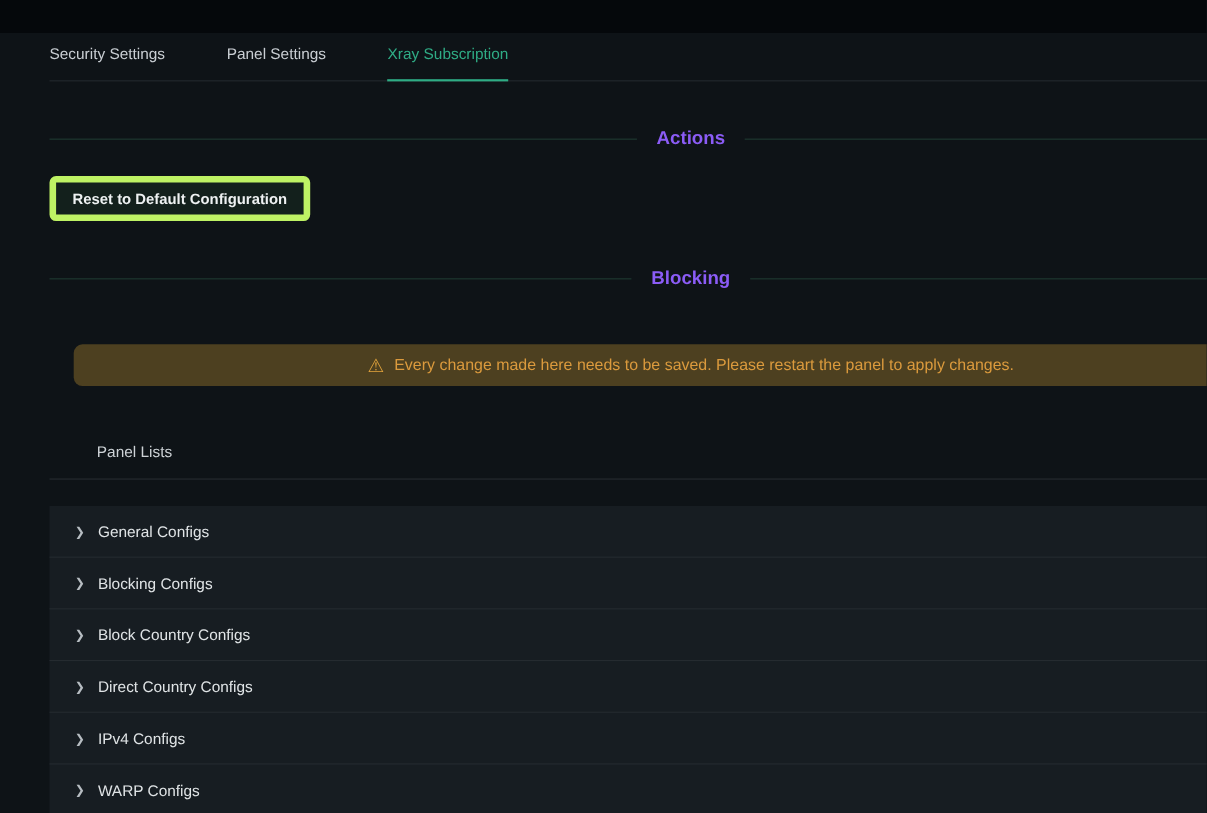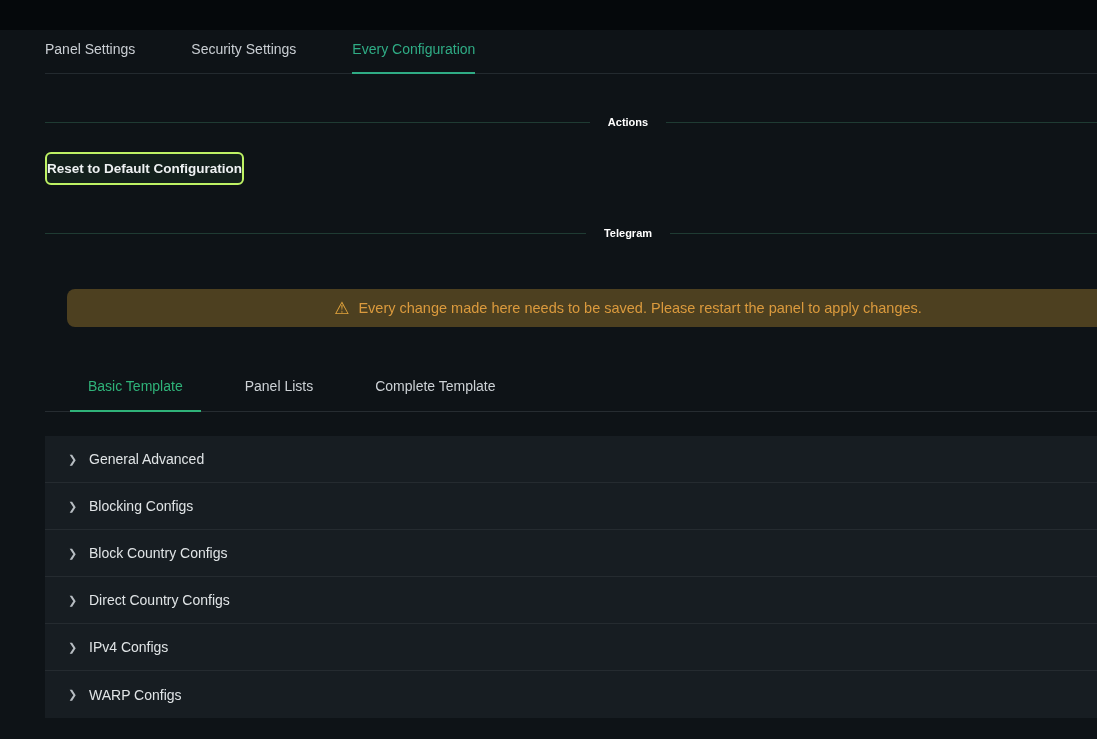--- a/index.html
+++ b/index.html
@@ -44,36 +44,36 @@
   
   .divider {
     display:flex;
     align-items:center;
     margin-top:42px;
   }
   .d-line { flex:1; height:1px; background:#1f3b33; }
   .d-text {
     padding:0 18px;
     font-weight:bold;
-    color:#ffffff;
-    font-size:11px;
+    color:#8b5cf6;
+    font-size:17px;
   }
 
   
   .reset-btn {
     margin-top:24px;
     display:inline-block;
     background:#13201c;
-    border:2px solid #bef264;
+    border:6px solid #bef264;
     border-radius:6px;
     color:#eef1f2;
     font-family:"Liberation Sans", sans-serif;
     font-size:13.5px;
     font-weight:bold;
-    padding:7px 0;
+    padding:7px 15px;
     cursor:pointer;
   }
 
   
   .warning {
     margin:50px 22px 0 22px;
     height:38px;
     background:#4d4020;
     border-radius:8px;
     display:flex;
@@ -134,60 +134,58 @@
 </style>
 </head>
 <body>
 
 <div class="topbar"></div>
 
 <div class="content">
 
   
   <div class="tabs-row">
+    <div class="tab">Security Settings</div>
     <div class="tab">Panel Settings</div>
-    <div class="tab">Security Settings</div>
-    <div class="tab active">Every Configuration</div>
+    <div class="tab active">Xray Subscription</div>
   </div>
 
   
   <div class="divider">
     <span class="d-line"></span>
     <span class="d-text">Actions</span>
     <span class="d-line"></span>
   </div>
 
   
   <button class="reset-btn">Reset to Default Configuration</button>
 
   
   <div class="divider">
     <span class="d-line"></span>
-    <span class="d-text">Telegram</span>
+    <span class="d-text">Blocking</span>
     <span class="d-line"></span>
   </div>
 
   
   <div class="warning">
     <span class="warning-icon">⚠</span>
     <span>Every change made here needs to be saved. Please restart the panel to apply changes.</span>
   </div>
 
   
   <div class="subtabs-row">
-    <div class="subtab active">Basic Template</div>
     <div class="subtab">Panel Lists</div>
-    <div class="subtab">Complete Template</div>
   </div>
 
   
   <div class="accordion">
     <div class="acc-item">
       <span class="chev">❯</span>
-      <span class="acc-label">General Advanced</span>
+      <span class="acc-label">General Configs</span>
     </div>
     <div class="acc-item">
       <span class="chev">❯</span>
       <span class="acc-label">Blocking Configs</span>
     </div>
     <div class="acc-item">
       <span class="chev">❯</span>
       <span class="acc-label">Block Country Configs</span>
     </div>
     <div class="acc-item">

